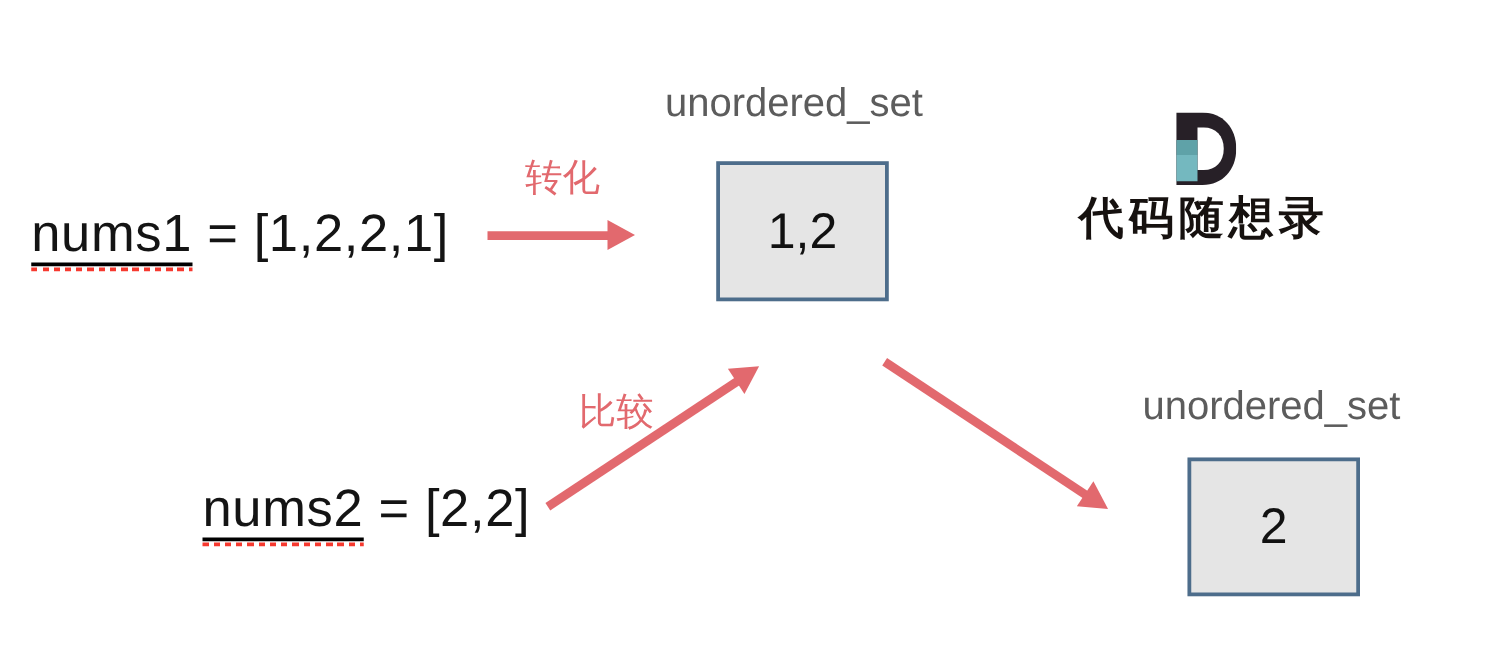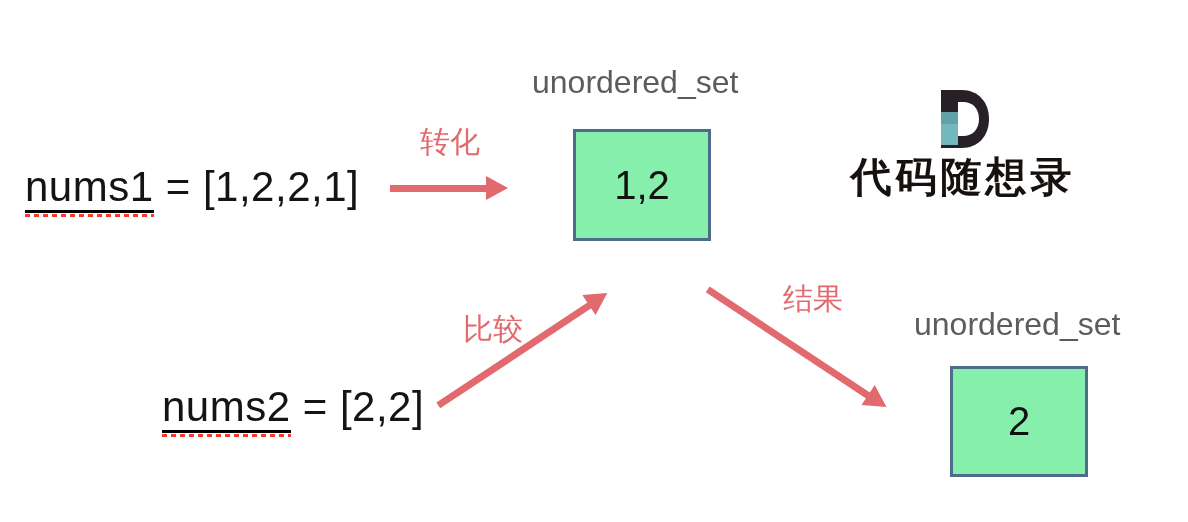--- a/index.html
+++ b/index.html
@@ -21,34 +21,34 @@
   
   .expr{font-size:42px;letter-spacing:.5px;color:var(--text);white-space:nowrap;line-height:1.1;}
   .uline{display:inline-block;line-height:1;padding-bottom:2px;border-bottom:3px solid #000;position:relative;}
   .uline::after{
     content:"";position:absolute;left:0;right:0;bottom:-7px;height:3px;
     background:repeating-linear-gradient(90deg,var(--spellcheck) 0 5px,transparent 5px 9px);
   }
   
   .set-title{font-size:32px;color:var(--muted-label);text-align:left;white-space:nowrap;}
   .set-box{
-    background:#86efac;border:3px solid var(--box-border);
+    background:#e5e5e5;border:3px solid var(--box-border);
     display:flex;align-items:center;justify-content:center;
     font-size:40px;color:#111;
   }
   
   .arrow{position:absolute;height:24px;transform-origin:0 50%;}
   .arrow .shaft{position:absolute;left:0;top:50%;margin-top:-3.5px;height:7px;width:calc(100% - 20px);background:var(--accent);}
   .arrow .head{position:absolute;right:0;top:50%;margin-top:-12px;width:0;height:0;
     border-left:22px solid var(--accent);border-top:12px solid transparent;border-bottom:12px solid transparent;}
   .arrow-label{font-size:30px;color:var(--accent);text-align:center;white-space:nowrap;}
   
   .brand-name{
     font-family:"DejaVu Serif","Liberation Serif",serif;font-weight:bold;
-    font-size:41px;color:#16110f;text-align:center;letter-spacing:4px;white-space:nowrap;
+    font-size:36px;color:#16110f;text-align:center;letter-spacing:4px;white-space:nowrap;
   }
 </style>
 </head>
 <body>
 
 <div class="canvas">
 
   <div class="abs expr" style="left:25px;top:164px;">
     <span class="uline">nums1</span><span> = [1,2,2,1]</span>
   </div>
@@ -63,21 +63,20 @@
   <div class="abs set-box" style="left:573px;top:129px;width:132px;height:106px;">
     <span>1,2</span>
   </div>
 
   <div class="abs arrow-label" style="left:453px;top:309px;width:80px;">比较</div>
   <div class="arrow" style="left:438px;top:393px;width:203px;transform:rotate(-33.5deg);">
     <div class="shaft"></div>
     <div class="head"></div>
   </div>
 
-  <div class="abs arrow-label" style="left:773px;top:279px;width:80px;">结果</div>
   <div class="arrow" style="left:708px;top:277px;width:214px;transform:rotate(33.5deg);">
     <div class="shaft"></div>
     <div class="head"></div>
   </div>
 
   <div class="abs set-title" style="left:914px;top:306px;width:220px;">unordered_set</div>
   <div class="abs set-box" style="left:950px;top:366px;width:132px;height:105px;">
     <span>2</span>
   </div>
 

